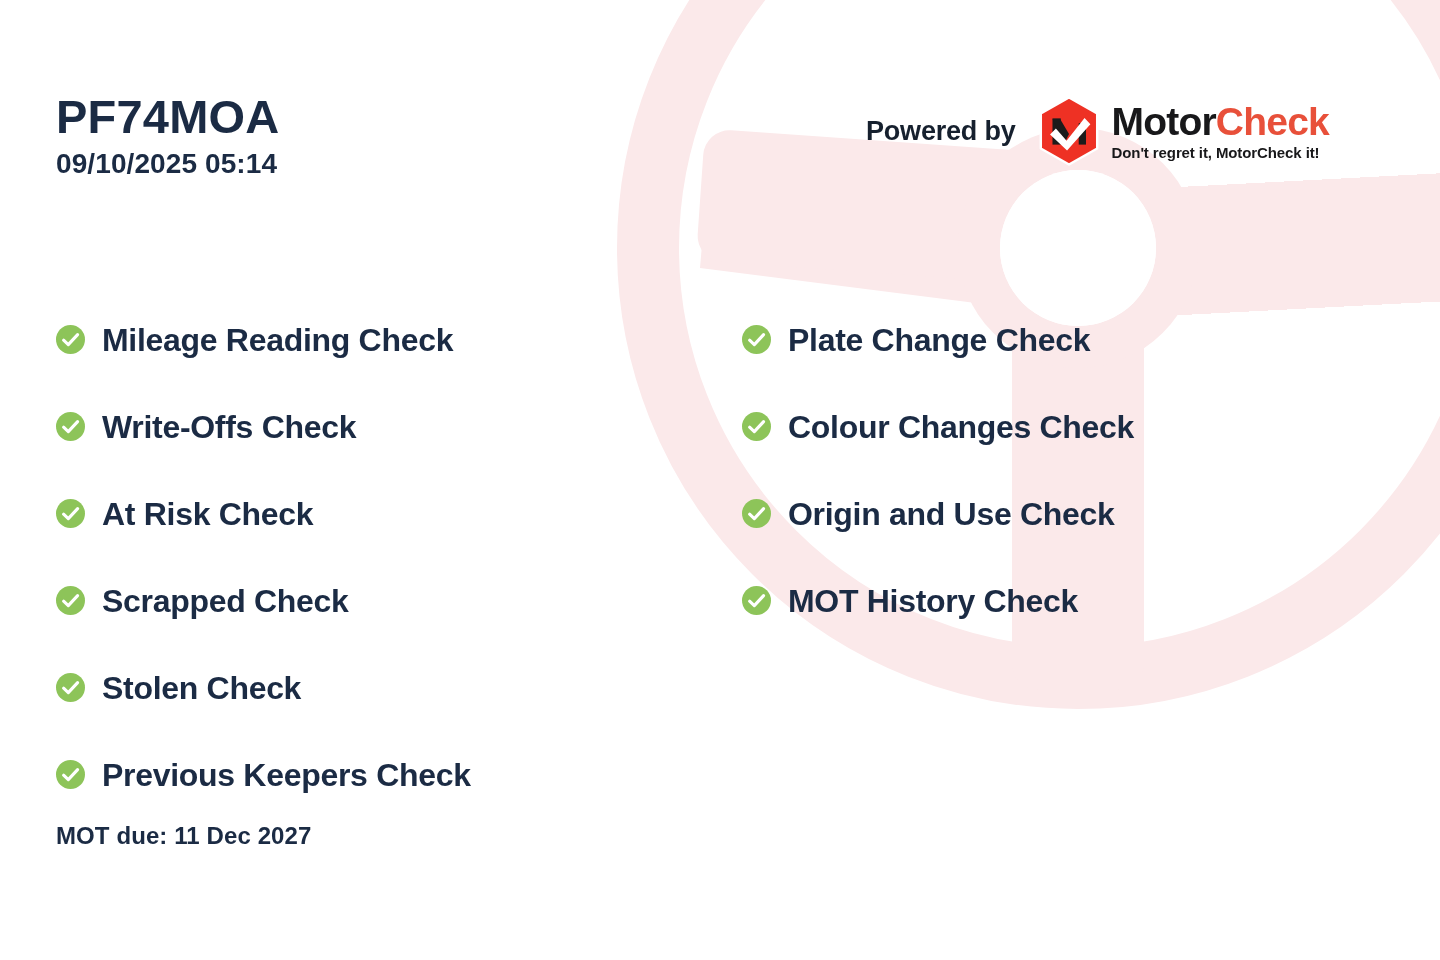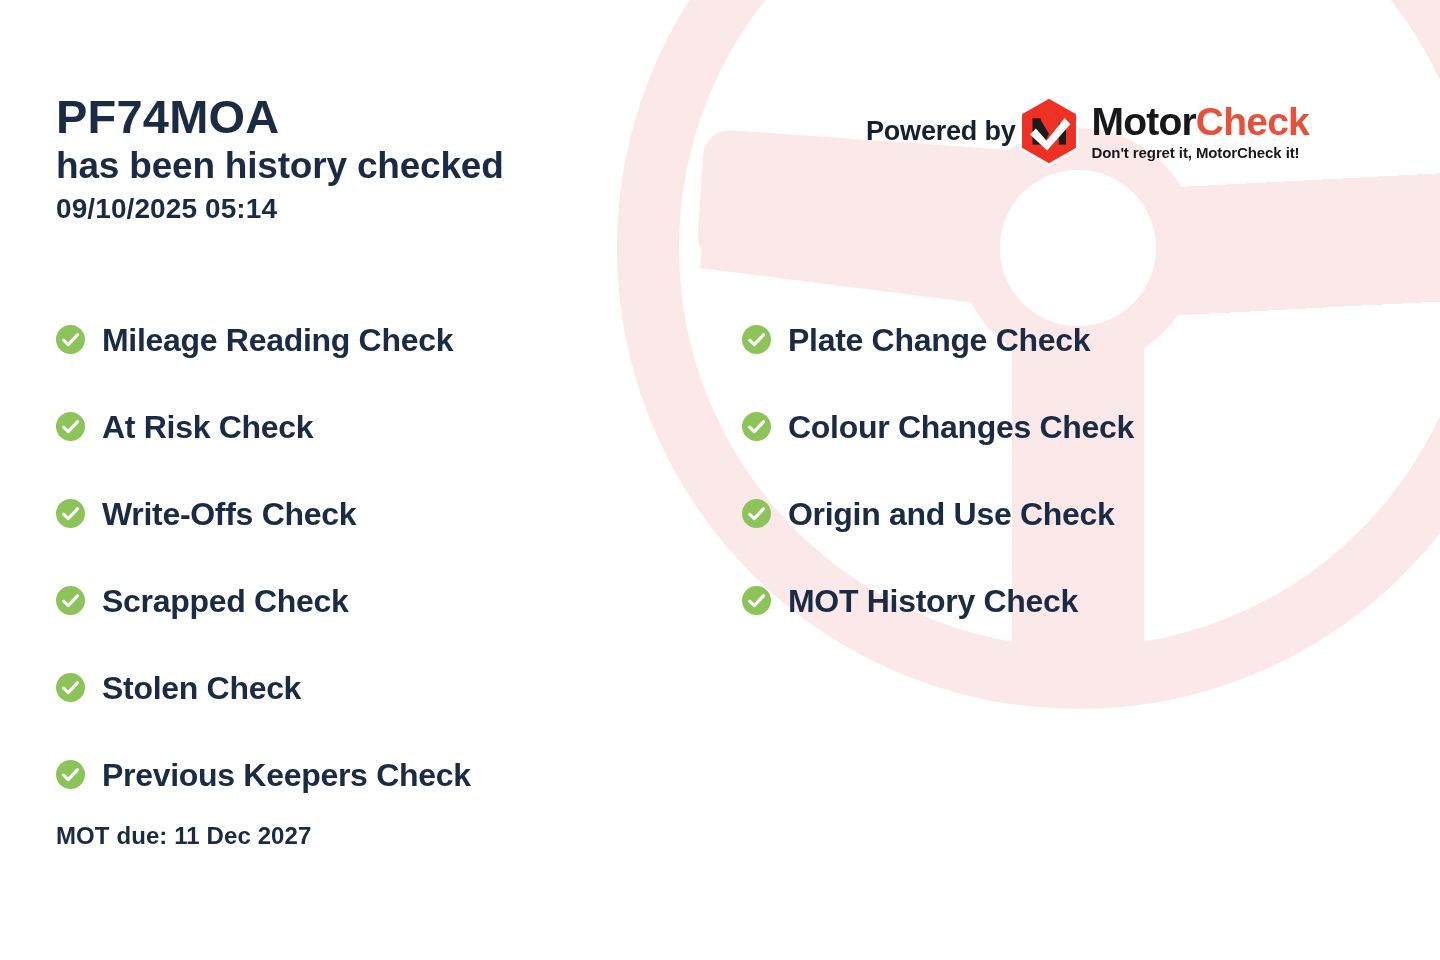--- a/index.html
+++ b/index.html
@@ -31,21 +31,21 @@
     margin-top:2px;
   }
   .timestamp-line{
     font-size:28px;font-weight:bold;color:#1B2B44;
     letter-spacing:0.1px;margin-top:6px;white-space:nowrap;
   }
 
   
   #powered-block{
     position:absolute;left:866px;top:96px;
-    display:flex;align-items:center;
+    display:flex;align-items:center;gap:20px;
   }
   #powered-by-label{
     font-size:27px;font-weight:bold;color:#16202E;
     letter-spacing:-0.2px;white-space:nowrap;
   }
   #logo-lockup{display:flex;align-items:center;gap:10px;justify-content:space-between;}
   #logo-hex{width:66px;height:70px;flex:none;}
   #logo-text{display:flex;flex-direction:column;line-height:1;}
   #logo-wordmark{
     font-size:39px;font-weight:bold;letter-spacing:-0.8px;white-space:nowrap;
@@ -108,21 +108,20 @@
 
         <circle cx="1078" cy="248" r="120" fill="#FBE9EA"></circle>
       </g>
 
       <circle cx="1078" cy="248" r="78" fill="#ffffff"></circle>
     </g>
   </svg>
 
   <div id="headline-block">
     <div class="plate-line">PF74MOA</div>
-    <div class="subhead-line">has been history checked</div>
     <div class="timestamp-line">09/10/2025 05:14</div>
   </div>
 
   <div id="powered-block">
     <span id="powered-by-label">Powered by</span>
 
     <div id="logo-lockup">
       <svg id="logo-hex" viewBox="0 0 66 72" xmlns="http://www.w3.org/2000/svg" aria-hidden="true">
         <path d="M33 1.5 L62 18 L62 54 L33 70.5 L4 54 L4 18 Z" fill="#EE3124" stroke="#ffffff" stroke-width="2.5" stroke-linejoin="round"></path>
         <path d="M16 50 L16 23 L24.5 23 L24.5 50 Z" fill="#1B1B1B"></path>
@@ -146,36 +145,36 @@
         <path d="M7.6 15.2 L12.3 19.6 L21.6 9.6" fill="none" stroke="#ffffff" stroke-width="3.1" stroke-linecap="round" stroke-linejoin="round"></path>
       </svg>
       <span class="check-label">Mileage Reading Check</span>
     </div>
 
     <div class="check-item">
       <svg class="check-icon" viewBox="0 0 29 29" xmlns="http://www.w3.org/2000/svg" aria-hidden="true">
         <circle cx="14.5" cy="14.5" r="14.5" fill="#8DC459"></circle>
         <path d="M7.6 15.2 L12.3 19.6 L21.6 9.6" fill="none" stroke="#ffffff" stroke-width="3.1" stroke-linecap="round" stroke-linejoin="round"></path>
       </svg>
+      <span class="check-label">Write-Offs Check</span>
+    </div>
+
+    <div class="check-item">
+      <svg class="check-icon" viewBox="0 0 29 29" xmlns="http://www.w3.org/2000/svg" aria-hidden="true">
+        <circle cx="14.5" cy="14.5" r="14.5" fill="#8DC459"></circle>
+        <path d="M7.6 15.2 L12.3 19.6 L21.6 9.6" fill="none" stroke="#ffffff" stroke-width="3.1" stroke-linecap="round" stroke-linejoin="round"></path>
+      </svg>
       <span class="check-label">At Risk Check</span>
     </div>
 
     <div class="check-item">
       <svg class="check-icon" viewBox="0 0 29 29" xmlns="http://www.w3.org/2000/svg" aria-hidden="true">
         <circle cx="14.5" cy="14.5" r="14.5" fill="#8DC459"></circle>
         <path d="M7.6 15.2 L12.3 19.6 L21.6 9.6" fill="none" stroke="#ffffff" stroke-width="3.1" stroke-linecap="round" stroke-linejoin="round"></path>
       </svg>
-      <span class="check-label">Write-Offs Check</span>
-    </div>
-
-    <div class="check-item">
-      <svg class="check-icon" viewBox="0 0 29 29" xmlns="http://www.w3.org/2000/svg" aria-hidden="true">
-        <circle cx="14.5" cy="14.5" r="14.5" fill="#8DC459"></circle>
-        <path d="M7.6 15.2 L12.3 19.6 L21.6 9.6" fill="none" stroke="#ffffff" stroke-width="3.1" stroke-linecap="round" stroke-linejoin="round"></path>
-      </svg>
       <span class="check-label">Scrapped Check</span>
     </div>
 
     <div class="check-item">
       <svg class="check-icon" viewBox="0 0 29 29" xmlns="http://www.w3.org/2000/svg" aria-hidden="true">
         <circle cx="14.5" cy="14.5" r="14.5" fill="#8DC459"></circle>
         <path d="M7.6 15.2 L12.3 19.6 L21.6 9.6" fill="none" stroke="#ffffff" stroke-width="3.1" stroke-linecap="round" stroke-linejoin="round"></path>
       </svg>
       <span class="check-label">Stolen Check</span>
     </div>

